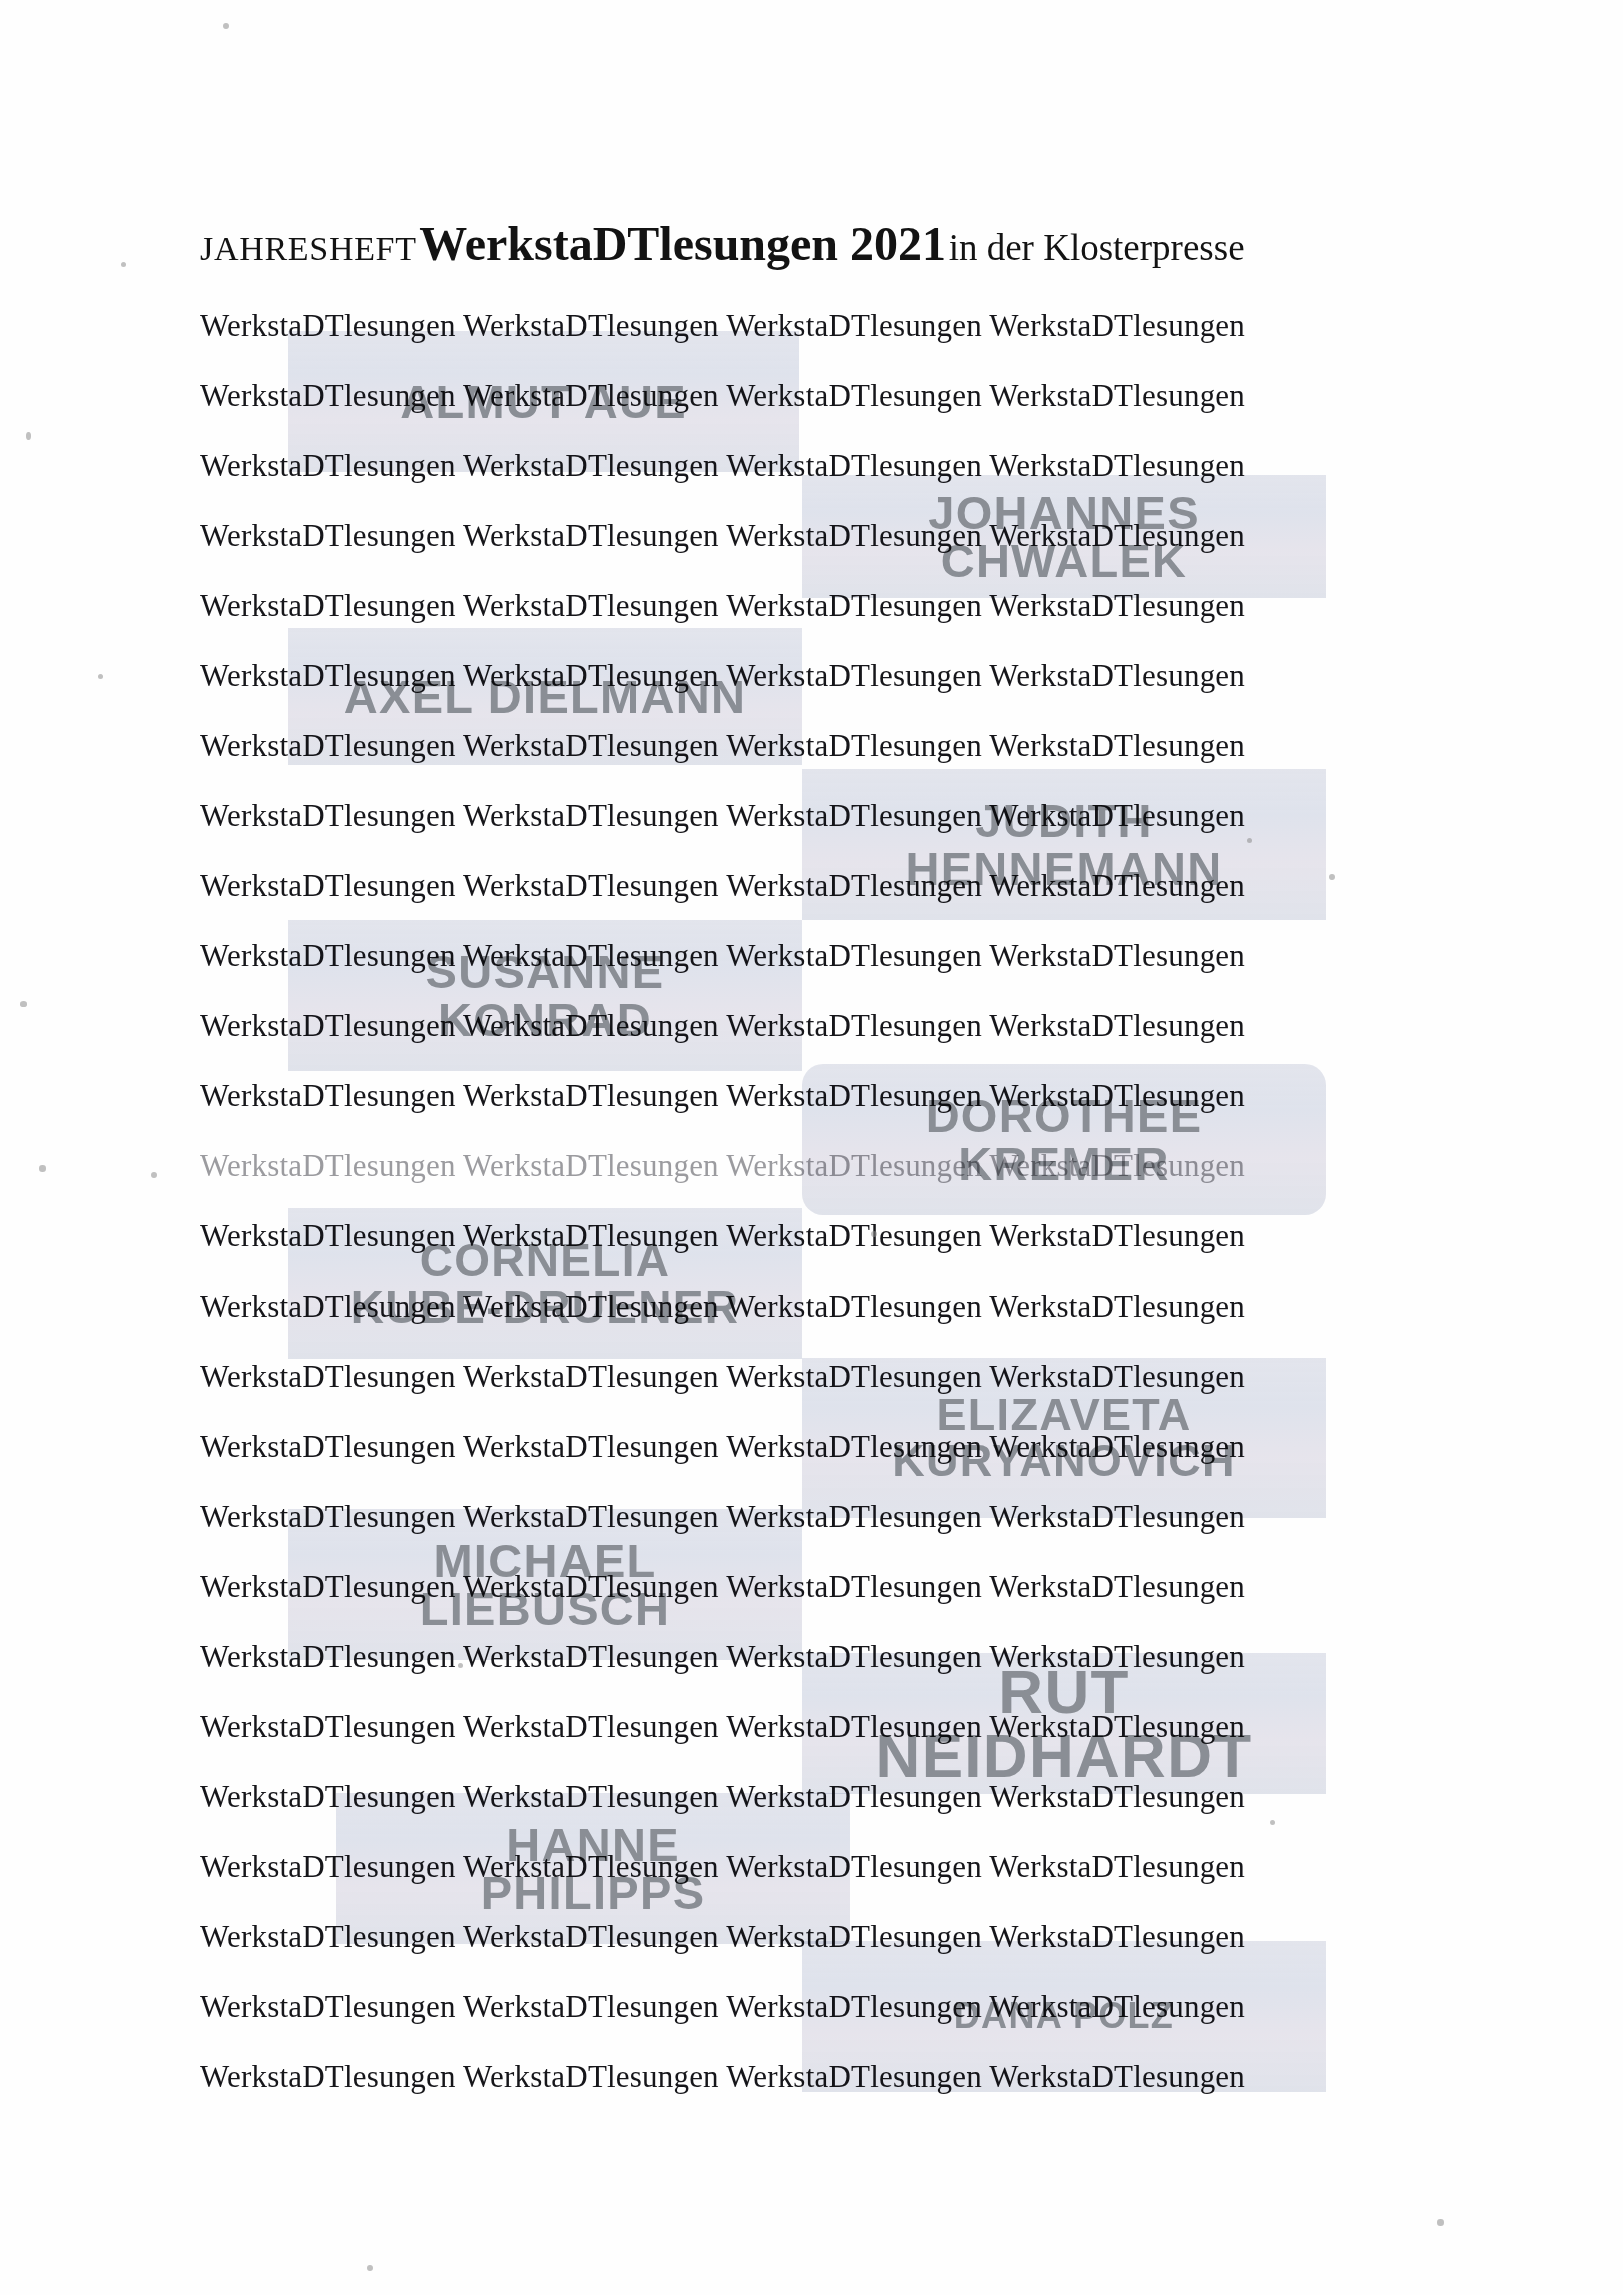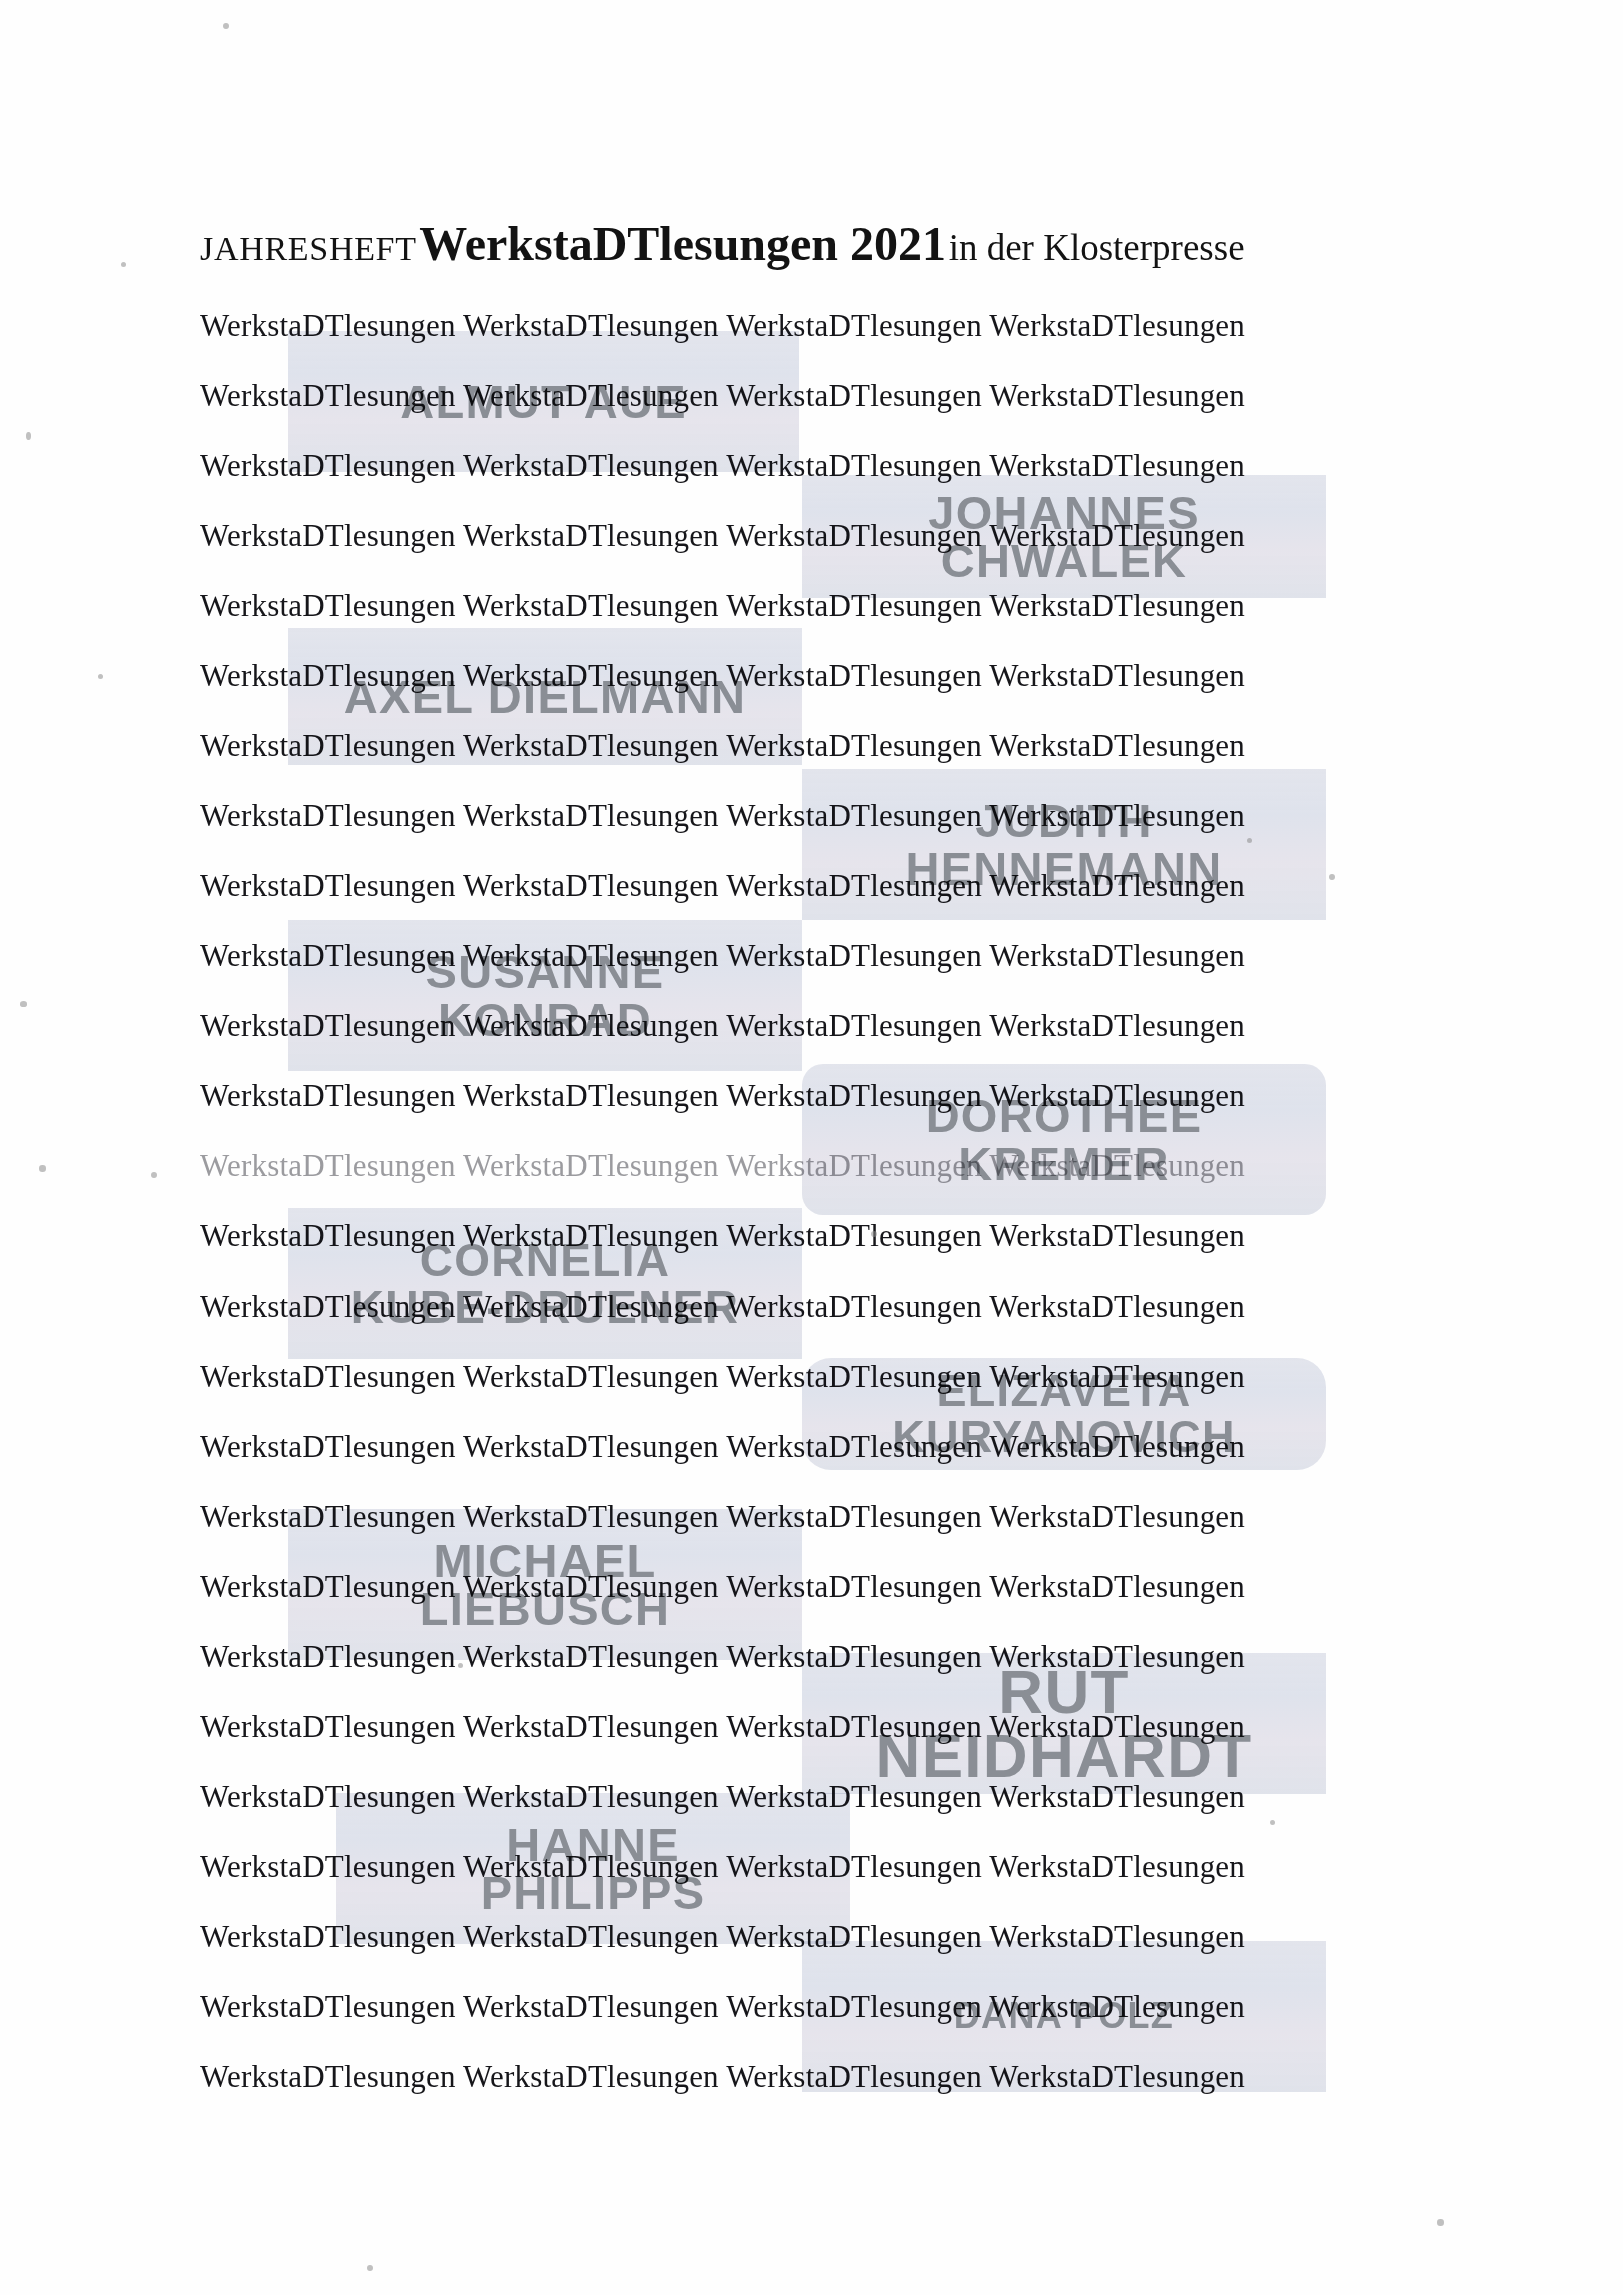--- a/index.html
+++ b/index.html
@@ -170,21 +170,21 @@
   <div class="name-tile" style="left:802px; top:1064px; width:524px; height:151px; font-size:47px; flex-direction:column;border-radius:21px;">
     <span class="txt">DOROTHEE</span>
     <span class="txt">KREMER</span>
   </div>
 
   <div class="name-tile" style="left:288px; top:1208px; width:514px; height:151px; font-size:46px; flex-direction:column;">
     <span class="txt">CORNELIA</span>
     <span class="txt">KUBE-DRUENER</span>
   </div>
 
-  <div class="name-tile" style="left:802px; top:1358px; width:524px; height:112px; font-size:45px; flex-direction:column;border-radius:29px;">
+  <div class="name-tile" style="left:802px; top:1358px; width:524px; height:160px; font-size:45px; flex-direction:column;">
     <span class="txt">ELIZAVETA</span>
     <span class="txt">KURYANOVICH</span>
   </div>
 
   <div class="name-tile" style="left:288px; top:1509px; width:514px; height:151px; font-size:47px; flex-direction:column;">
     <span class="txt">MICHAEL</span>
     <span class="txt">LIEBUSCH</span>
   </div>
 
   <div class="name-tile" style="left:802px; top:1653px; width:524px; height:141px; font-size:62px;">

